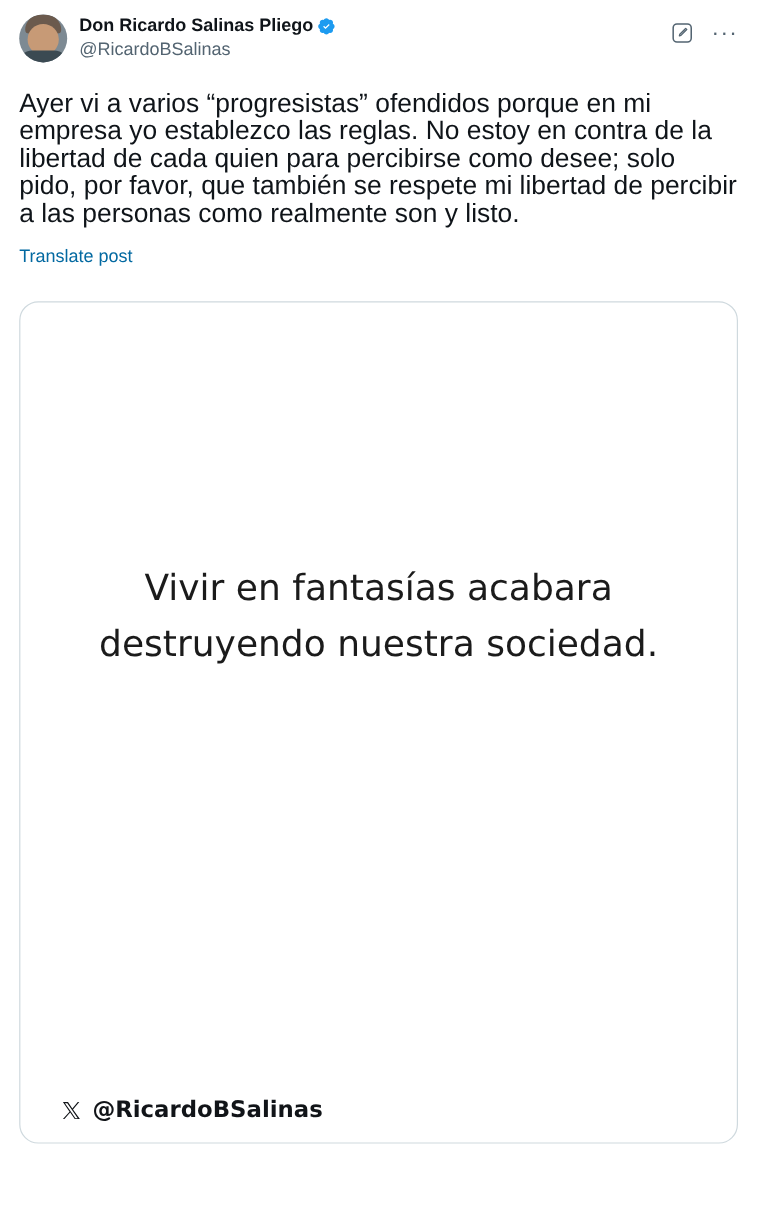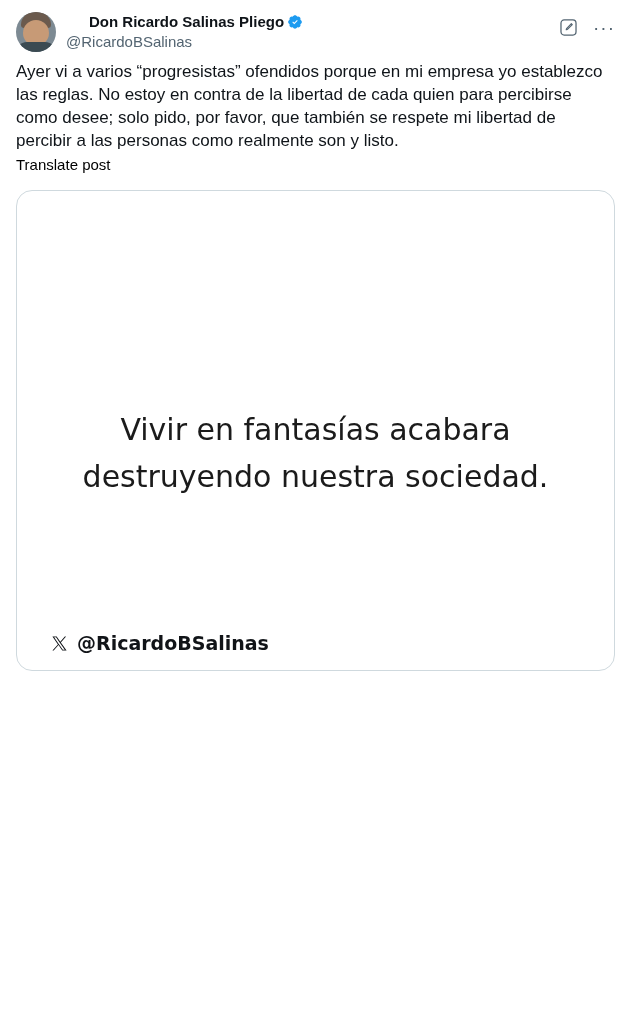--- a/index.html
+++ b/index.html
@@ -74,21 +74,20 @@
   .name-row {
     display: flex;
     align-items: center;
     gap: 3px;
   }
   .display-name {
     font-weight: bold;
     font-size: 15px;
     color: #0f1419;
     white-space: nowrap;
-    margin-left: 23px;
   }
   .verified {
     width: 16px;
     height: 16px;
     flex: 0 0 16px;
     display: inline-block;
   }
   .handle {
     font-size: 15px;
     color: #536471;
@@ -110,45 +109,45 @@
     color: #536471;
     cursor: pointer;
   }
   .more-dots {
     font-size: 19px;
     line-height: 1;
     color: #536471;
     letter-spacing: 1px;
   }
   .tweet-body {
-    margin-top: 8px;
-    font-size: 17px;
+    margin-top: 22px;
+    font-size: 22px;
     line-height: 23px;
     color: #0f1419;
     word-wrap: break-word;
   }
   .tweet-body p {
     margin: 0 0 23px 0;
   }
   .tweet-body p:last-child {
     margin-bottom: 0;
   }
   .translate-link {
     display: inline-block;
-    margin-top: 4px;
+    margin-top: 16px;
     font-size: 15px;
-    color: #000000;
+    color: #0369a1;
     cursor: pointer;
   }
   .media-card {
-    margin-top: 16px;
+    margin-top: 28px;
     border: 1px solid #cfd9de;
     border-radius: 16px;
     background: #ffffff;
-    height: 481px;
+    height: 702px;
     box-sizing: border-box;
     position: relative;
     overflow: hidden;
   }
   .quote-text {
     position: absolute;
     left: 0;
     right: 0;
     top: 215px;
     text-align: center;

